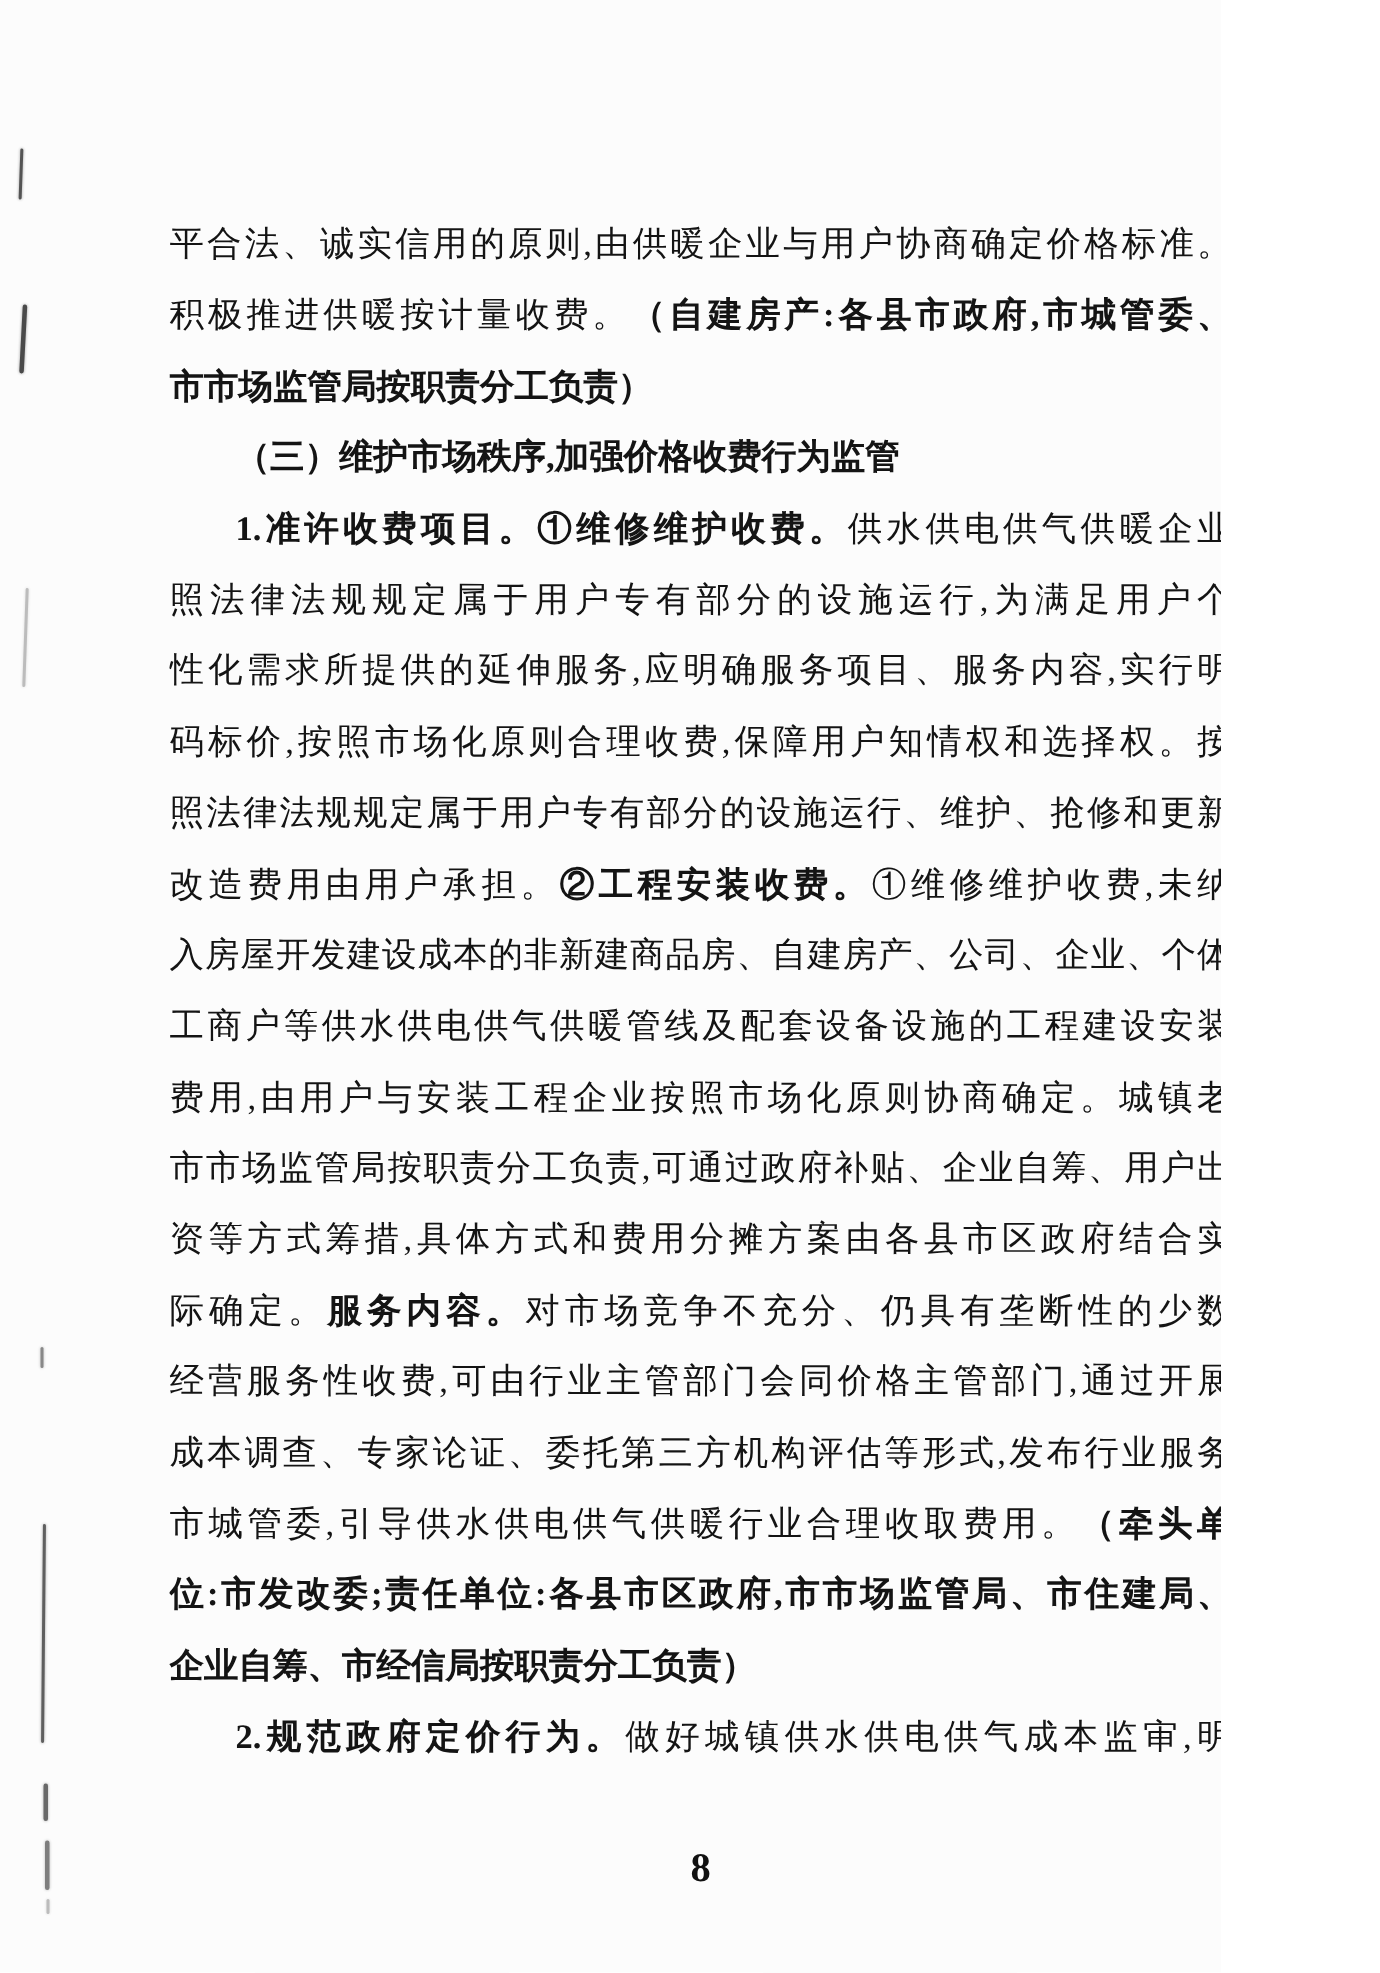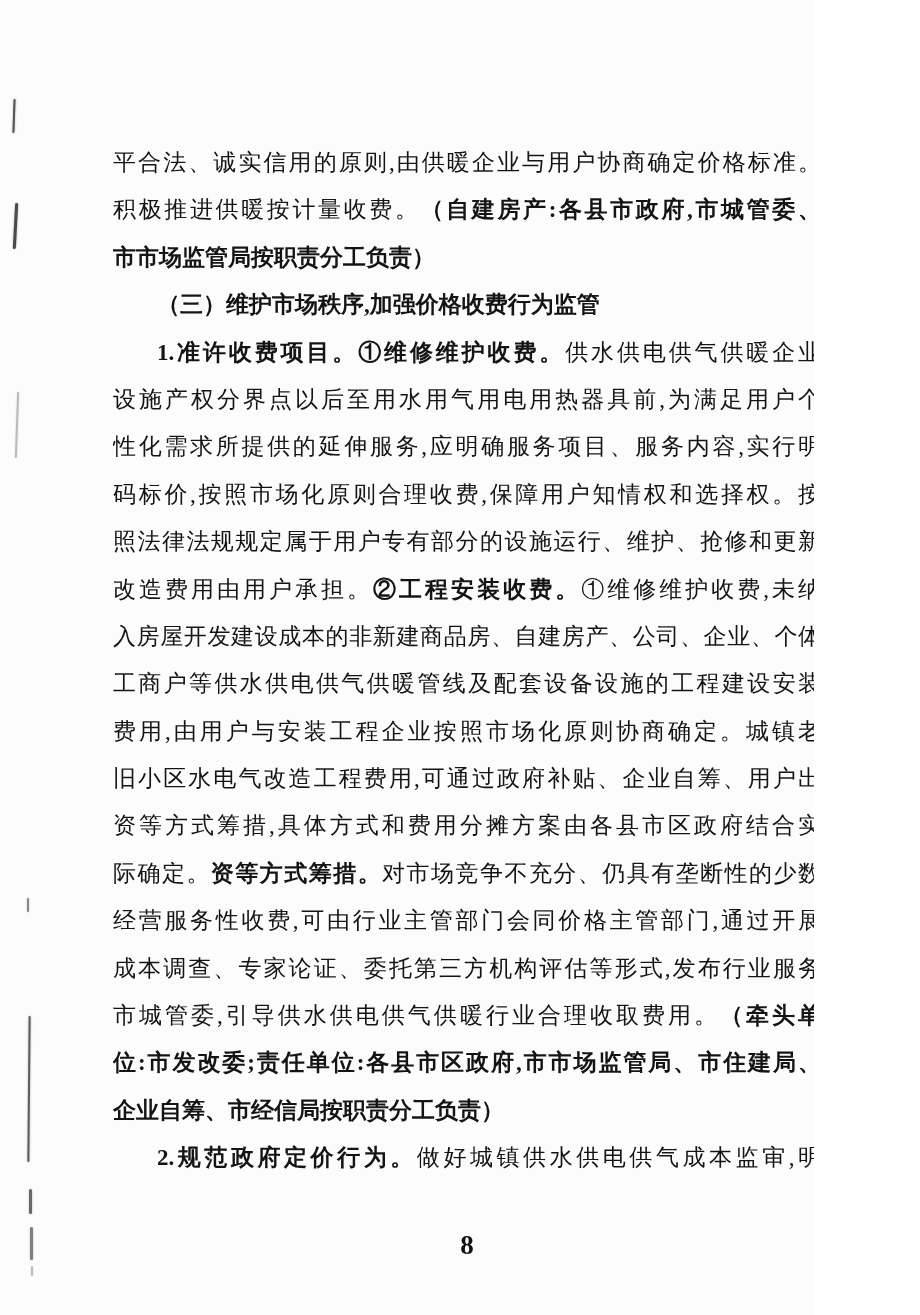--- a/index.html
+++ b/index.html
@@ -84,31 +84,31 @@
   <div class="mark m6"></div>
   <div class="mark m7"></div>
   <div class="mark m8"></div>
 
   <div class="text-block" id="text-block">
       <div class="line fill"><span class="seg">平合法、诚实信用的原则,由供暖企业与用户协商确定价格标准。</span></div>
       <div class="line fill"><span class="seg">积极推进供暖按计量收费。</span><span class="seg bold">（自建房产:各县市政府,市城管委、</span></div>
       <div class="line"><span class="seg bold">市市场监管局按职责分工负责）</span></div>
       <div class="line indent"><span class="seg bold">（三）维护市场秩序,加强价格收费行为监管</span></div>
       <div class="line indent fill"><span class="seg bold">1.准许收费项目。</span><span class="seg bold">①维修维护收费。</span><span class="seg">供水供电供气供暖企业</span></div>
-      <div class="line fill"><span class="seg">设施产权分界点以后至用水用气用电用热器具前,为满足用户个</span></div>
+      <div class="line fill"><span class="seg">照法律法规规定属于用户专有部分的设施运行,为满足用户个</span></div>
       <div class="line fill"><span class="seg">性化需求所提供的延伸服务,应明确服务项目、服务内容,实行明</span></div>
       <div class="line fill"><span class="seg">码标价,按照市场化原则合理收费,保障用户知情权和选择权。按</span></div>
       <div class="line fill"><span class="seg">照法律法规规定属于用户专有部分的设施运行、维护、抢修和更新</span></div>
       <div class="line fill"><span class="seg">改造费用由用户承担。</span><span class="seg bold">②工程安装收费。</span><span class="seg">①维修维护收费,未纳</span></div>
       <div class="line fill"><span class="seg">入房屋开发建设成本的非新建商品房、自建房产、公司、企业、个体</span></div>
       <div class="line fill"><span class="seg">工商户等供水供电供气供暖管线及配套设备设施的工程建设安装</span></div>
       <div class="line fill"><span class="seg">费用,由用户与安装工程企业按照市场化原则协商确定。城镇老</span></div>
-      <div class="line fill"><span class="seg">旧小区水电气改造工程费用,可通过政府补贴、企业自筹、用户出</span></div>
+      <div class="line fill"><span class="seg">市市场监管局按职责分工负责,可通过政府补贴、企业自筹、用户出</span></div>
       <div class="line fill"><span class="seg">资等方式筹措,具体方式和费用分摊方案由各县市区政府结合实</span></div>
-      <div class="line fill"><span class="seg">际确定。</span><span class="seg bold">资等方式筹措。</span><span class="seg">对市场竞争不充分、仍具有垄断性的少数</span></div>
+      <div class="line fill"><span class="seg">际确定。</span><span class="seg bold">服务内容。</span><span class="seg">对市场竞争不充分、仍具有垄断性的少数</span></div>
       <div class="line fill"><span class="seg">经营服务性收费,可由行业主管部门会同价格主管部门,通过开展</span></div>
       <div class="line fill"><span class="seg">成本调查、专家论证、委托第三方机构评估等形式,发布行业服务</span></div>
       <div class="line fill"><span class="seg">市城管委,引导供水供电供气供暖行业合理收取费用。</span><span class="seg bold">（牵头单</span></div>
       <div class="line fill"><span class="seg bold">位:市发改委;责任单位:各县市区政府,市市场监管局、市住建局、</span></div>
       <div class="line"><span class="seg bold">企业自筹、市经信局按职责分工负责）</span></div>
       <div class="line indent fill"><span class="seg bold">2.规范政府定价行为。</span><span class="seg">做好城镇供水供电供气成本监审,明</span></div>
     </div>
 
   <div class="page-number">8</div>
 

